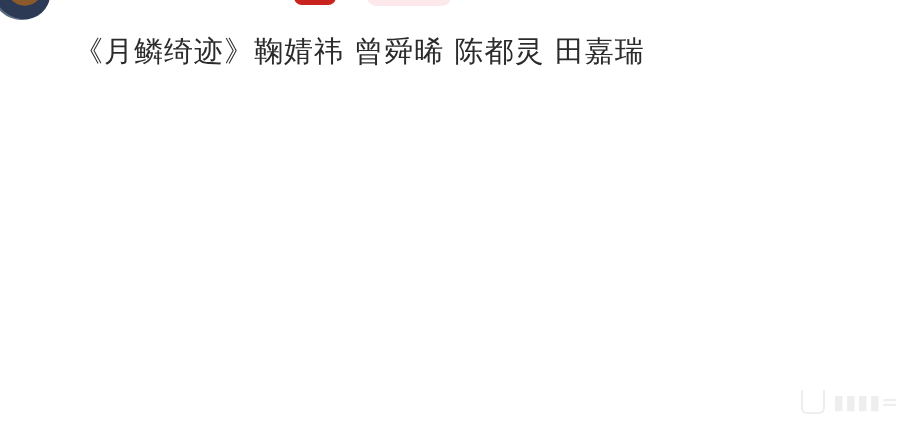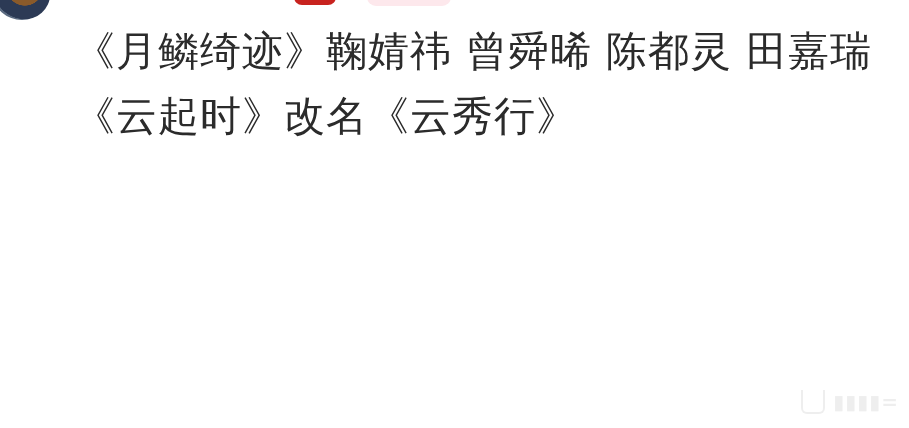--- a/index.html
+++ b/index.html
@@ -43,21 +43,21 @@
       background: #fde8ec;
     }
     .content {
       position: absolute;
       left: 74px;
       top: 26px;
     }
     .line {
       height: 65px;
       line-height: 50px;
-      font-size: 41px;
+      font-size: 29px;
       color: #2b2b2b;
       white-space: nowrap;
       letter-spacing: 1px;
     }
     .watermark {
       position: absolute;
       right: 10px;
       bottom: 14px;
       display: flex;
       align-items: center;
@@ -80,19 +80,18 @@
   </style>
 </head>
 <body>
 
 <div class="avatar"></div>
 <div class="pill-red"></div>
 <div class="pill-pink"></div>
 
 <div class="content">
   <div class="line">《月鳞绮迹》鞠婧祎 曾舜晞 陈都灵 田嘉瑞</div>
-  <div class="line">《云起时》改名《云秀行》</div>
 </div>
 
 <div class="watermark">
   <div class="wm-cup"></div>
   <span class="wm-text">▮▮▮▮=</span>
 </div>
 
 </body></html>

